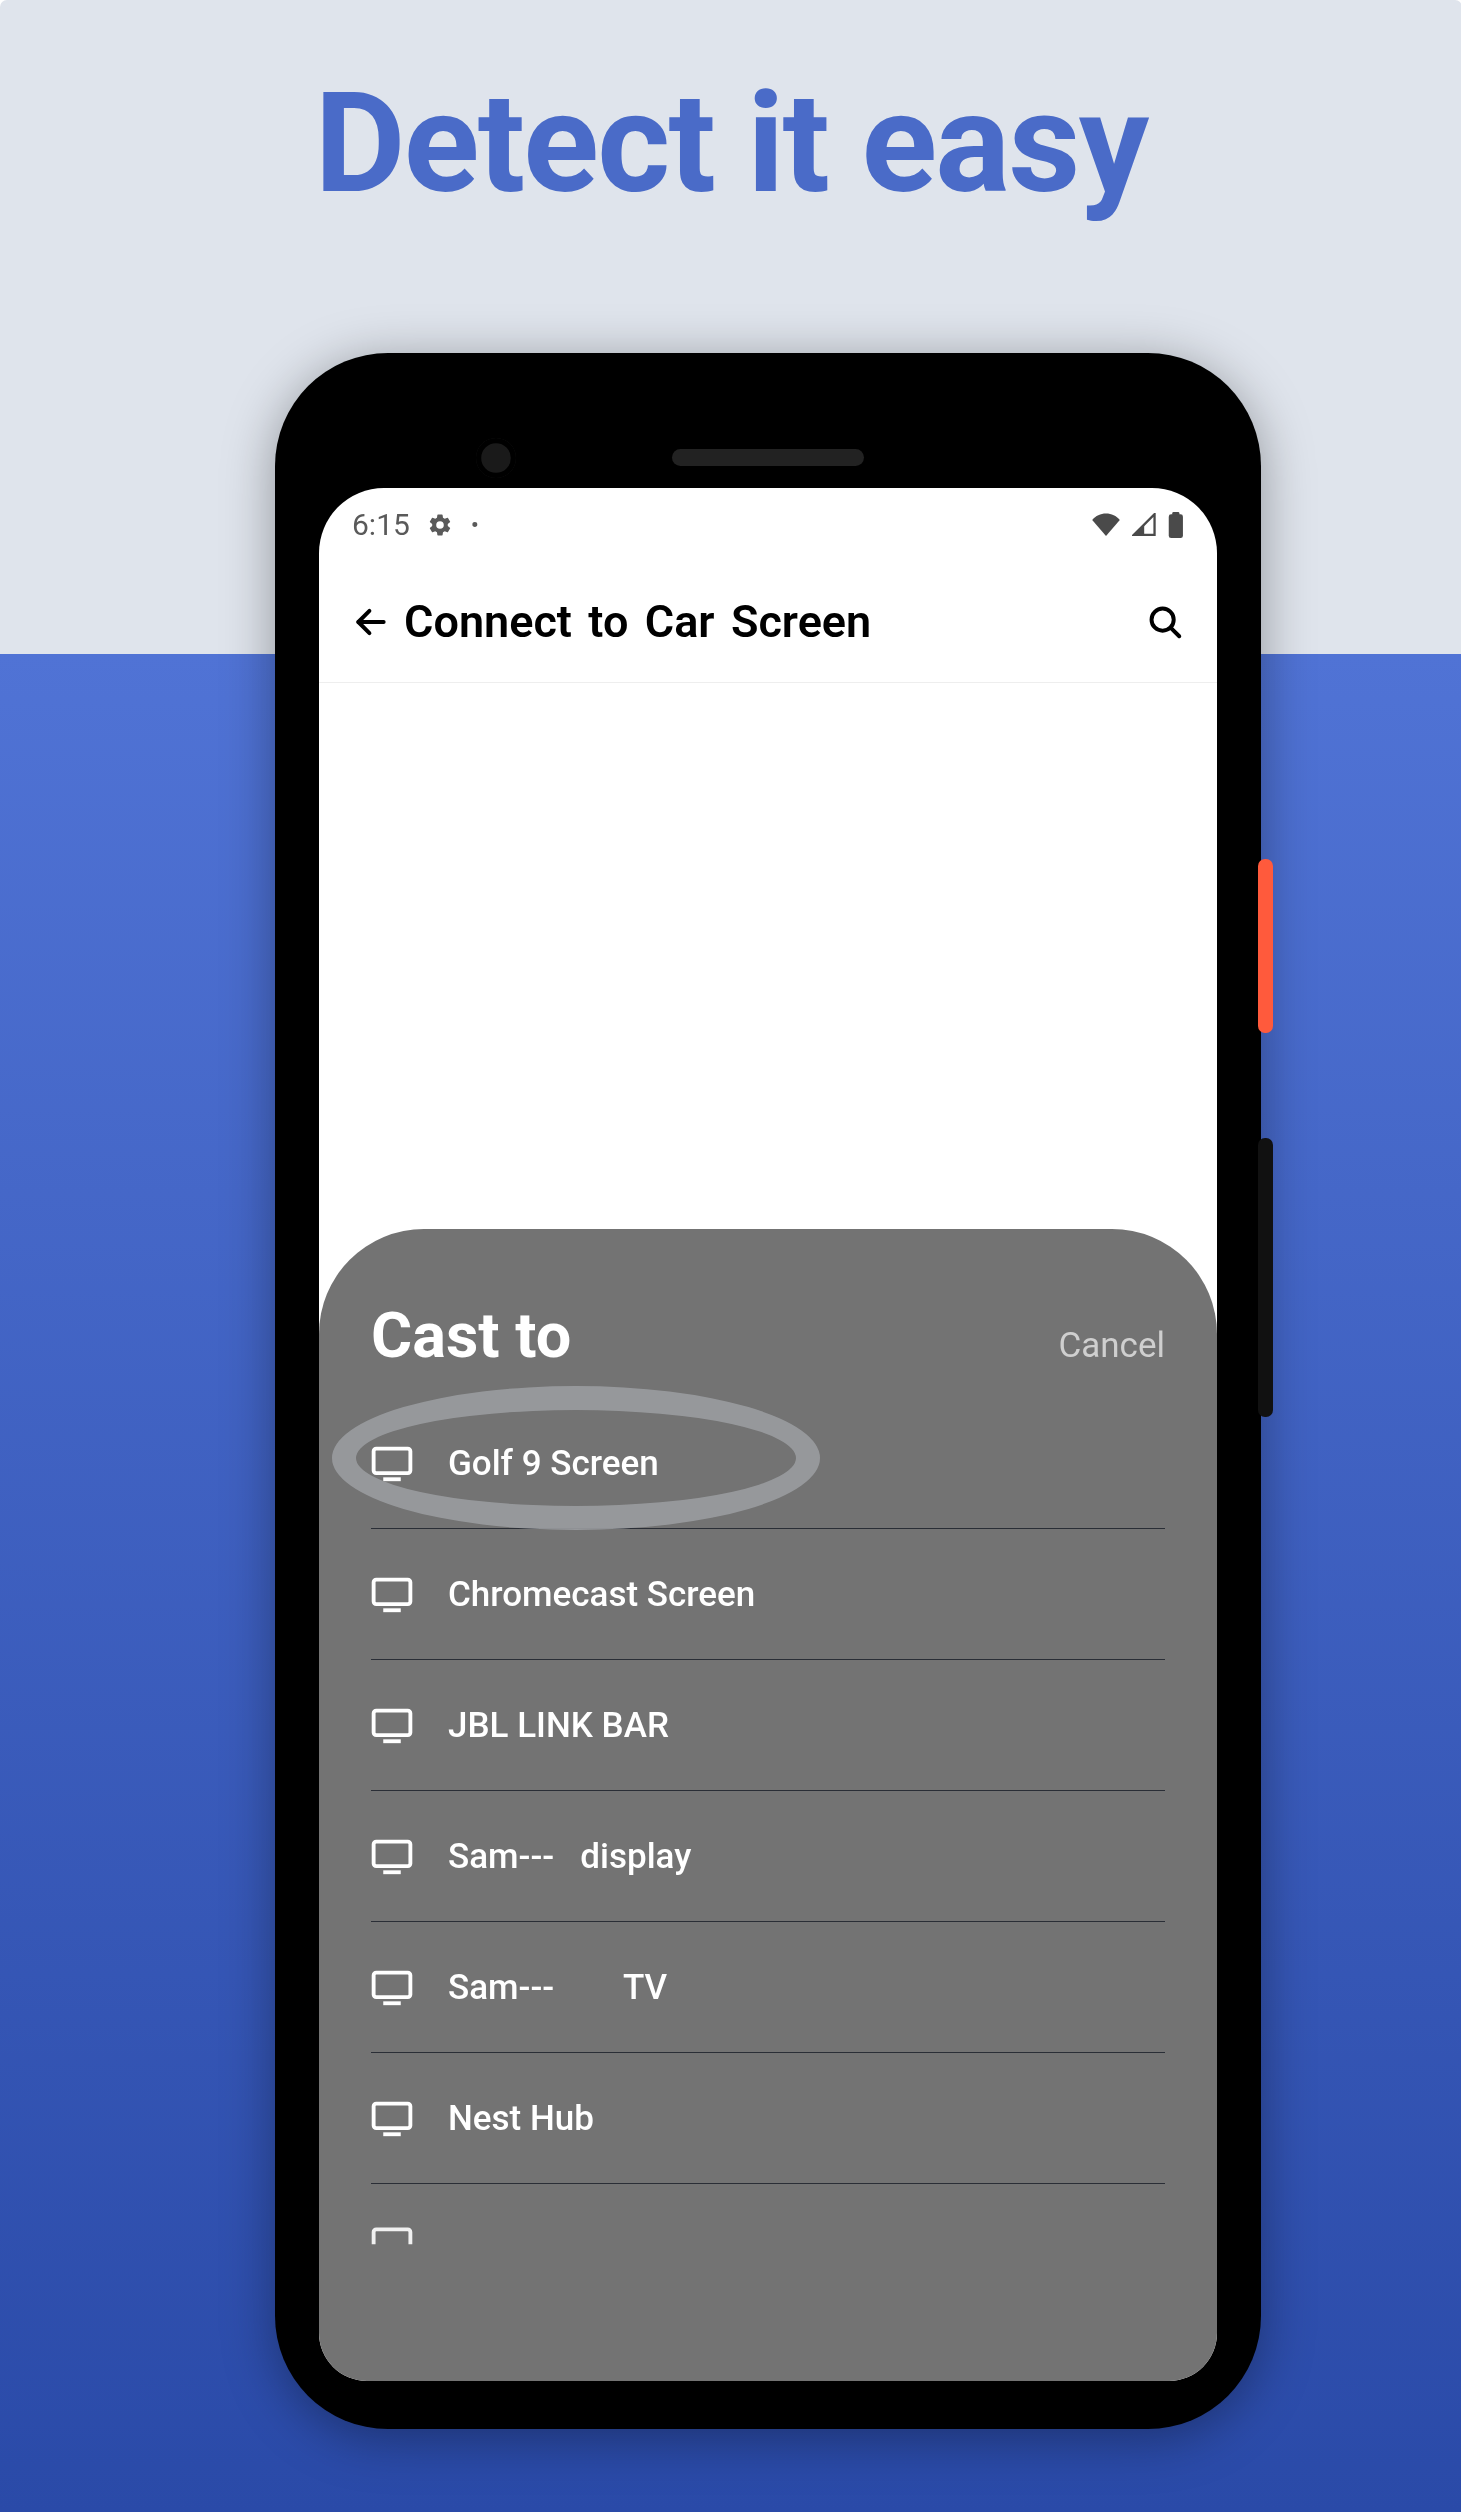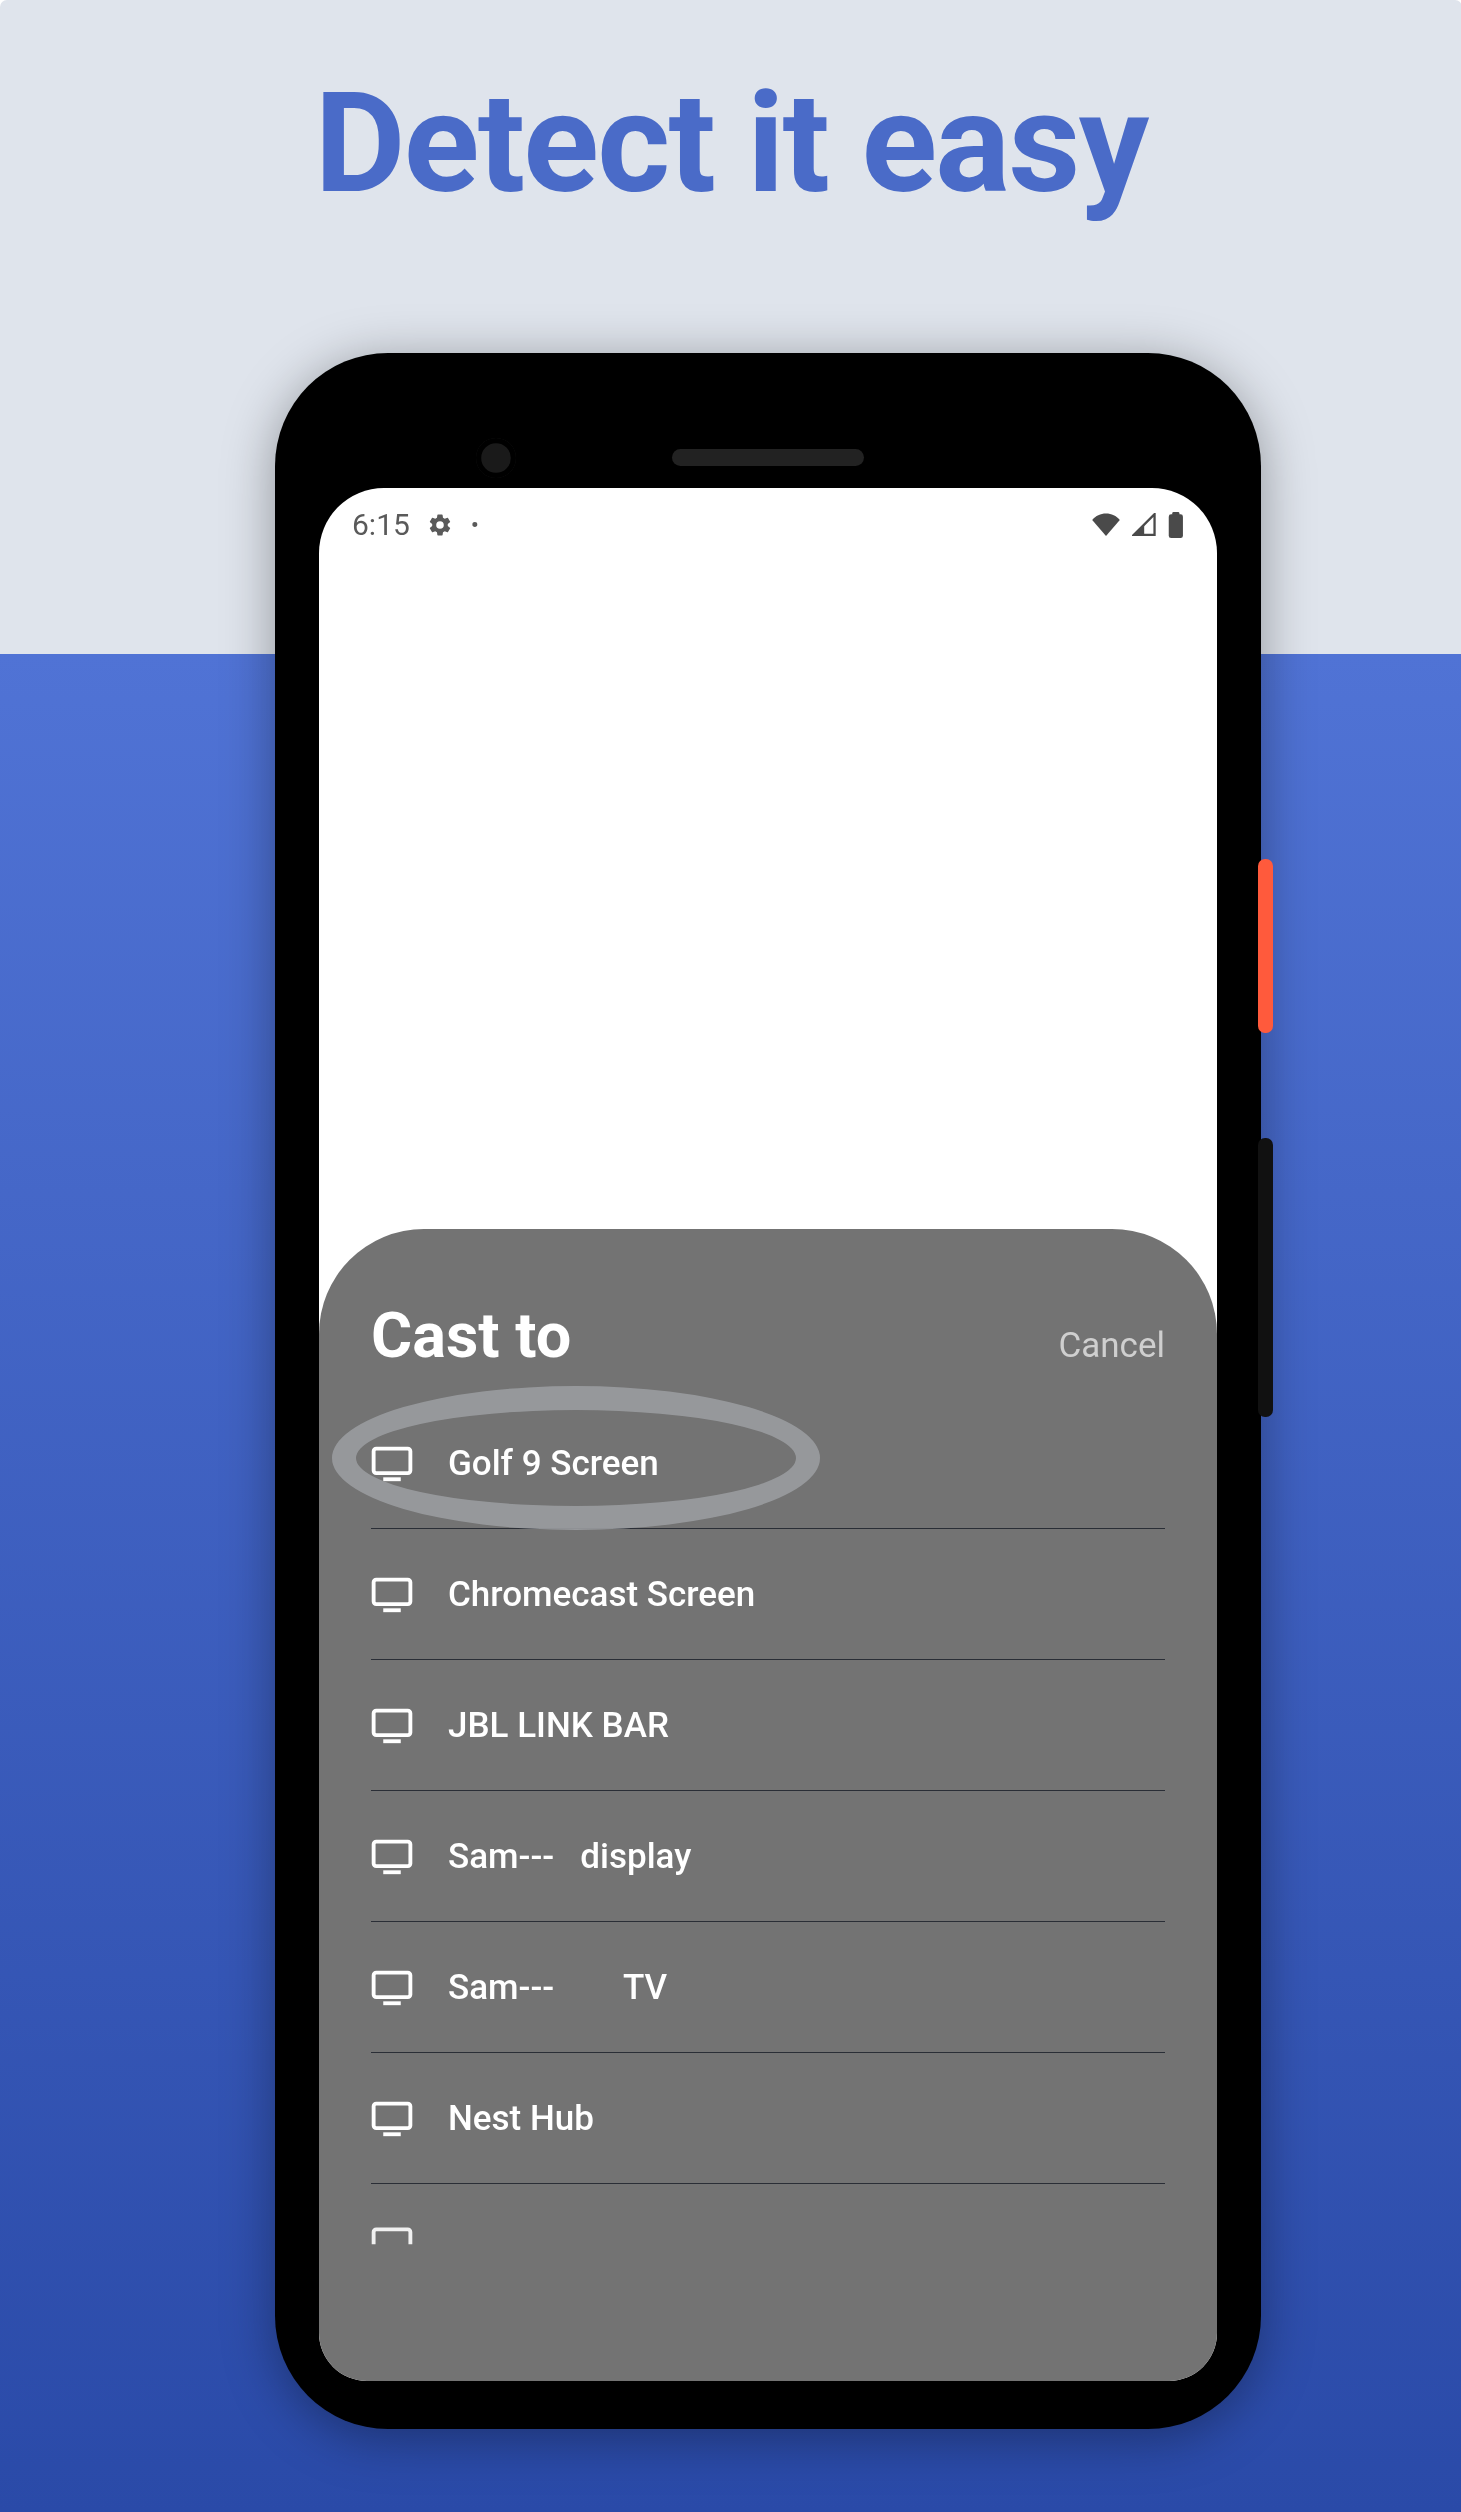--- a/index.html
+++ b/index.html
@@ -223,20 +223,35 @@
           </span>
           <span class="batt-icon">
             <svg width="15.7" height="26" viewBox="0 0 12 22" fill="#4a4a4a">
                 <rect x="0" y="2" width="12" height="20" rx="2"></rect>
                 <rect x="3" y="0" width="6" height="3" rx="1"></rect>
               </svg>
           </span>
         </div>
       </div>
 
+      <div class="app-bar">
+        <div class="back-btn">
+          <svg width="38" height="38" viewBox="0 0 24 24" fill="none" stroke="#000" stroke-width="2.5" stroke-linecap="round" stroke-linejoin="round">
+              <line x1="20" y1="12" x2="4" y2="12"></line>
+              <polyline points="11 5 4 12 11 19"></polyline>
+            </svg>
+        </div>
+        <div class="app-title">Connect  to Car Screen</div>
+        <div class="search-btn">
+          <svg width="38" height="38" viewBox="0 0 24 24" fill="none" stroke="#000" stroke-width="2.5" stroke-linecap="round">
+              <circle cx="10.5" cy="10.5" r="7"></circle>
+              <line x1="21" y1="21" x2="15.5" y2="15.5"></line>
+            </svg>
+        </div>
+      </div>
 
       <div class="blank-area"></div>
 
       <div class="sheet">
         <div class="sheet-header">
           <div class="sheet-title">Cast to</div>
           <div class="cancel">Cancel</div>
         </div>
         <ul class="devices">
           <li class="device">

